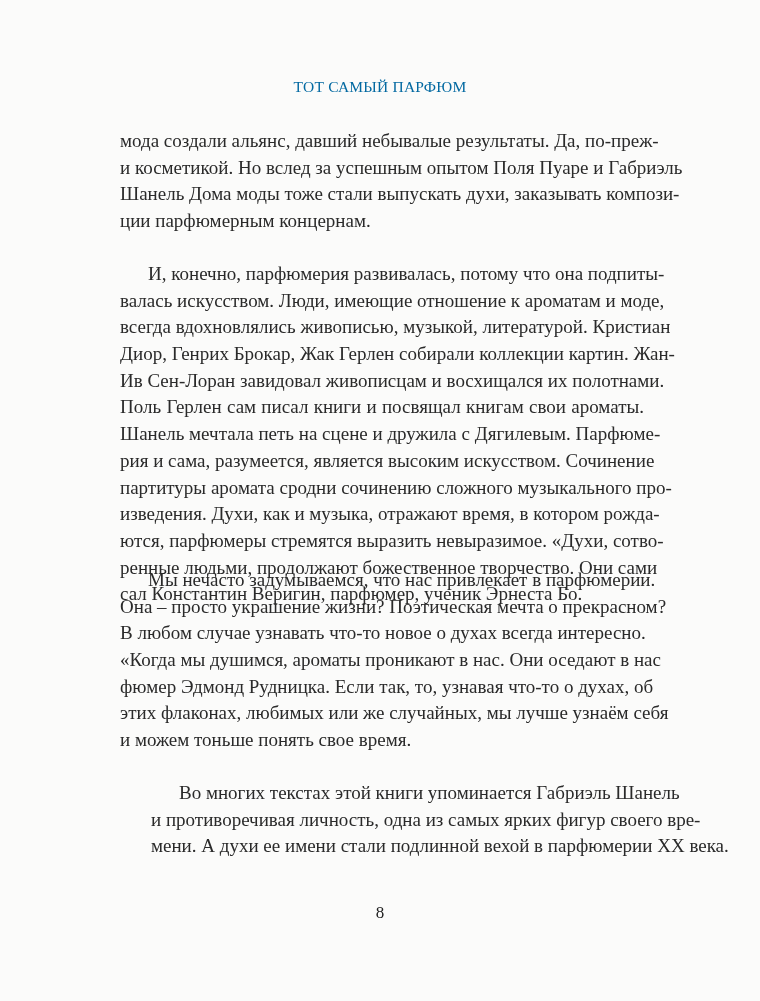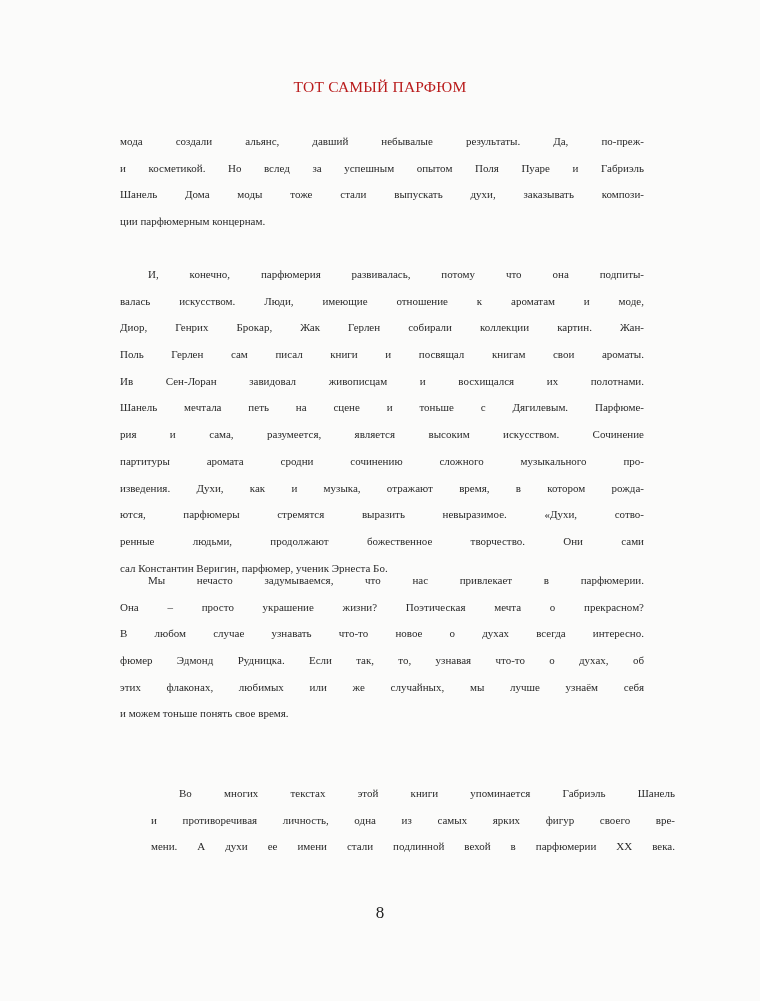--- a/index.html
+++ b/index.html
@@ -10,31 +10,31 @@
     overflow: hidden;
     font-family: "DejaVu Serif", "Liberation Serif", serif;
     color: #2a2a2a;
   }
   .running-head {
     position: absolute; top: 78px; left: 0; width: 760px;
     text-align: center;
     font-family: "Liberation Serif", serif;
     font-size: 15.5px;
     letter-spacing: 0.2px;
-    color: #b91c1c;
+    color: #0369a1;
   }
   .text-block {
     position: absolute; left: 120px; width: 524px;
   }
   .line {
     display: block;
     height: 26.7px;
     line-height: 26.7px;
     font-family: "Liberation Serif", serif;
-    font-size: 11px;
+    font-size: 19px;
     text-align: justify;
     text-align-last: justify;
     white-space: nowrap;
   }
   .line.last { text-align-last: left; }
   .line.indent { padding-left: 28px; font-family: Liberation Serif, serif; }
   .folio {
     position: absolute; top: 903px; left: 0; width: 760px;
     text-align: center;
     font-family: "Liberation Serif", serif;
@@ -50,36 +50,38 @@
 <div class="text-block" style="top:128px;">
   <span class="line">мода создали альянс, давший небывалые результаты. Да, по-преж-</span>
   <span class="line">и косметикой. Но вслед за успешным опытом Поля Пуаре и Габриэль</span>
   <span class="line">Шанель Дома моды тоже стали выпускать духи, заказывать компози-</span>
   <span class="line last">ции парфюмерным концернам.</span>
 </div>
 
 <div class="text-block" style="top:261px;">
   <span class="line indent">И, конечно, парфюмерия развивалась, потому что она подпиты-</span>
   <span class="line">валась искусством. Люди, имеющие отношение к ароматам и моде,</span>
+  <span class="line">всегда вдохновлялись живописью, музыкой, литературой. Кристиан</span>
   <span class="line">Диор, Генрих Брокар, Жак Герлен собирали коллекции картин. Жан-</span>
+  <span class="line">Ив Сен-Лоран завидовал живописцам и восхищался их полотнами.</span>
   <span class="line">Поль Герлен сам писал книги и посвящал книгам свои ароматы.</span>
-  <span class="line">Ив Сен-Лоран завидовал живописцам и восхищался их полотнами.</span>
-  <span class="line">Шанель мечтала петь на сцене и тоньше с Дягилевым. Парфюме-</span>
+  <span class="line">Шанель мечтала петь на сцене и дружила с Дягилевым. Парфюме-</span>
   <span class="line">рия и сама, разумеется, является высоким искусством. Сочинение</span>
   <span class="line">партитуры аромата сродни сочинению сложного музыкального про-</span>
   <span class="line">изведения. Духи, как и музыка, отражают время, в котором рожда-</span>
   <span class="line">ются, парфюмеры стремятся выразить невыразимое. «Духи, сотво-</span>
   <span class="line">ренные людьми, продолжают божественное творчество. Они сами</span>
   <span class="line last">сал Константин Веригин, парфюмер, ученик Эрнеста Бо.</span>
 </div>
 
 <div class="text-block" style="top:567px;">
   <span class="line indent">Мы нечасто задумываемся, что нас привлекает в парфюмерии.</span>
   <span class="line">Она – просто украшение жизни? Поэтическая мечта о прекрасном?</span>
   <span class="line">В любом случае узнавать что-то новое о духах всегда интересно.</span>
+  <span class="line">«Когда мы душимся, ароматы проникают в нас. Они оседают в нас</span>
   <span class="line">фюмер Эдмонд Рудницка. Если так, то, узнавая что-то о духах, об</span>
   <span class="line">этих флаконах, любимых или же случайных, мы лучше узнаём себя</span>
   <span class="line last">и можем тоньше понять свое время.</span>
 </div>
 
 <div class="text-block" style="top:780px;margin-left:31px;">
   <span class="line indent">Во многих текстах этой книги упоминается Габриэль Шанель</span>
   <span class="line">и противоречивая личность, одна из самых ярких фигур своего вре-</span>
   <span class="line">мени. А духи ее имени стали подлинной вехой в парфюмерии XX века.</span>
 </div>

